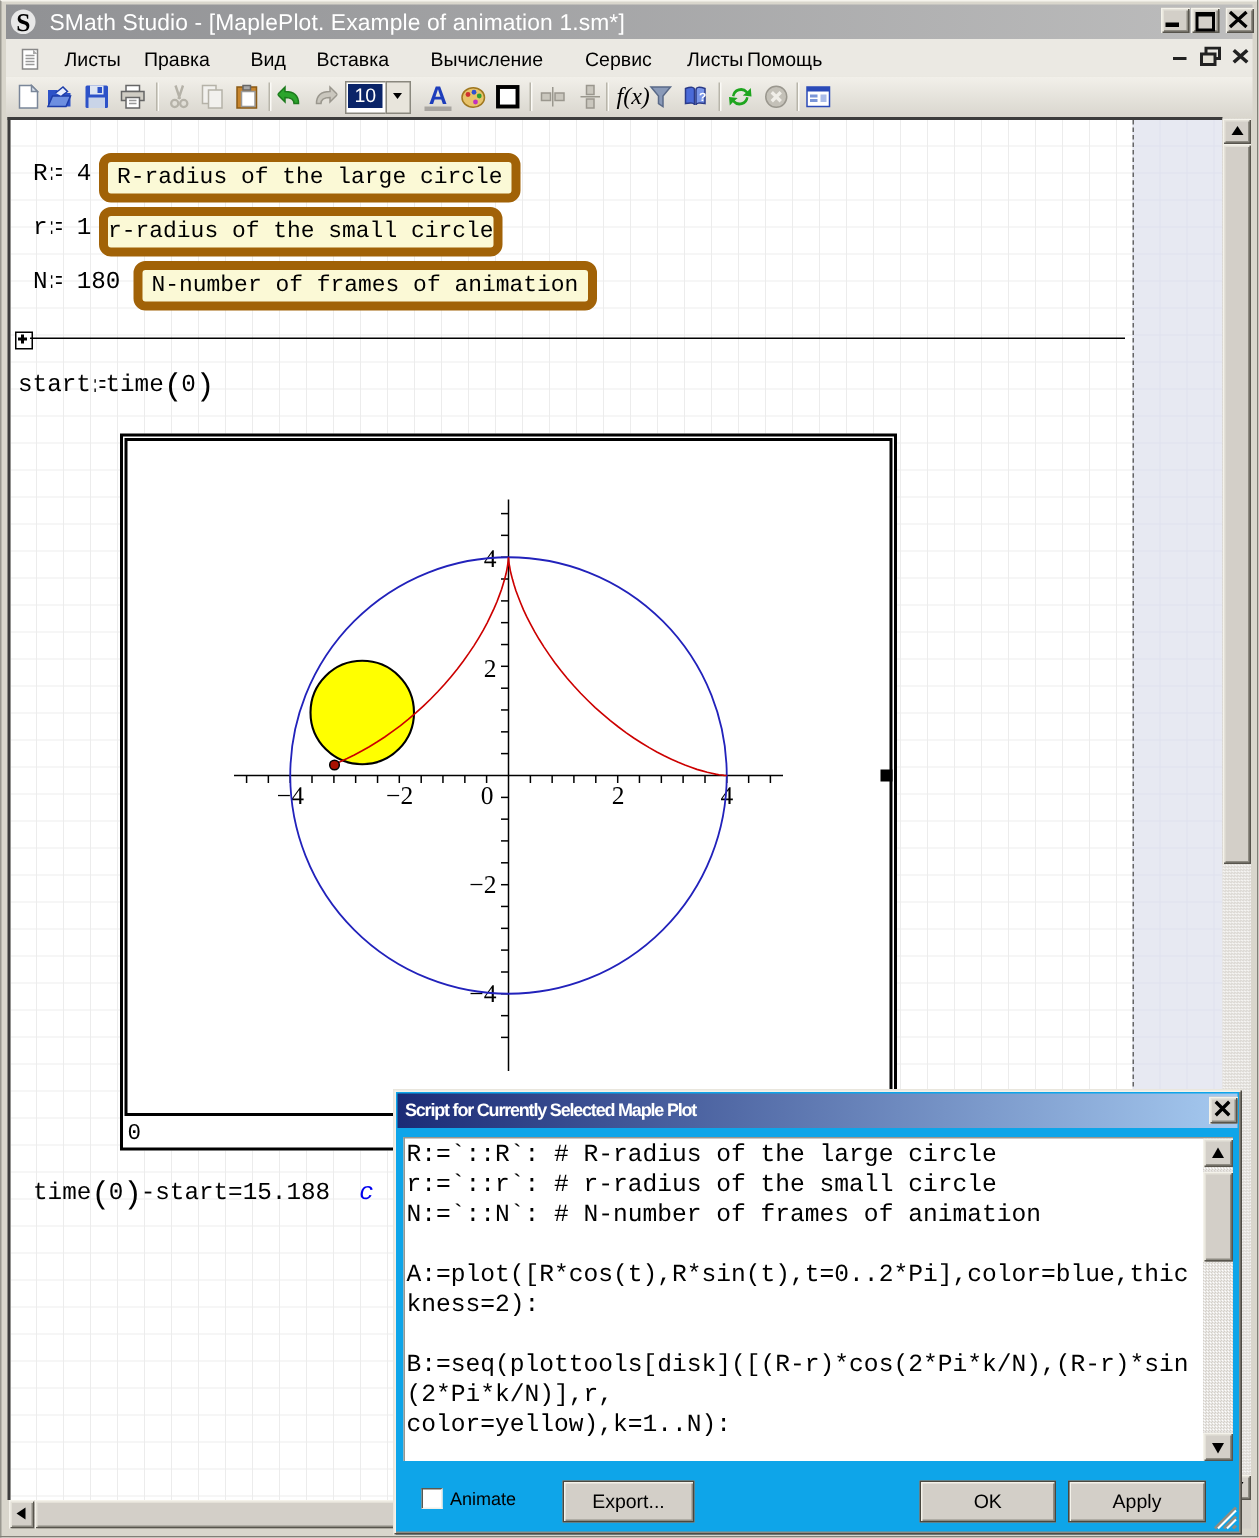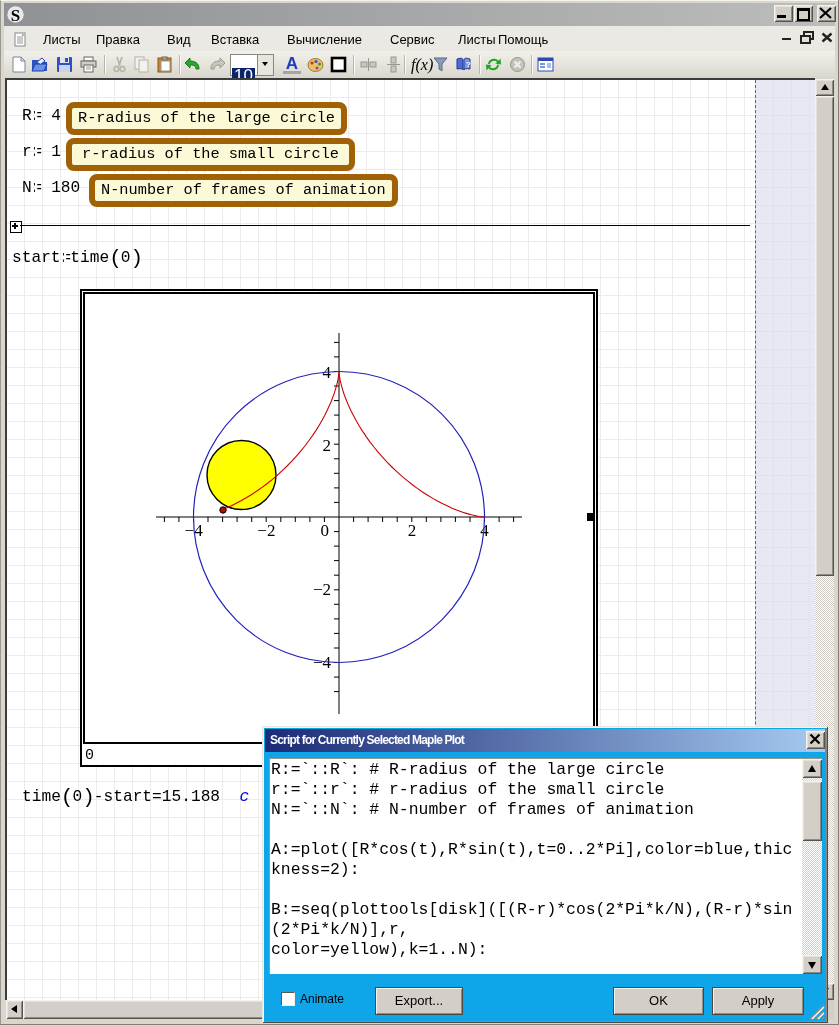--- a/index.html
+++ b/index.html
@@ -55,20 +55,21 @@
 .btn{background:#d3cfc8;border:1px solid #49473f;font-size:13px;color:#000;text-align:center;
  box-shadow:inset 1px 1px 0 #f4f2ea,inset -1px -1px 0 #8e8b82;}
 </style></head>
 <body>
 <div id="win" class="abs"></div>
 <div id="titlebar" class="abs">
   <svg id="icoS" class="abs" viewBox="0 0 20 19">
       <circle cx="9.5" cy="9.5" r="8.2" fill="#e8e8e8"></circle>
       <text x="9.5" y="15.5" font-size="17" font-weight="bold" font-family="Liberation Serif" fill="#000" text-anchor="middle">S</text>
     </svg>
+  <div id="titletext" class="abs">SMath Studio - [MaplePlot. Example of animation 1.sm*]</div>
   <div class="abs capbtn" style="left:770px;">
       <div class="abs" style="left:3px;top:10px;width:9px;height:3px;background:#000;"></div>
     </div>
   <div class="abs capbtn" style="left:790px;">
       <div class="abs" style="left:3px;top:3px;width:9px;height:8px;border:2px solid #000;border-top-width:3px;"></div>
     </div>
   <div class="abs capbtn" style="left:813px;">
       <svg class="abs" style="left:2px;top:2px" width="13" height="12" viewBox="0 0 13 12">
         <path d="M1 1 L12 11 M12 1 L1 11" stroke="#000" stroke-width="2.2"></path>
       </svg>
@@ -135,21 +136,21 @@
       <rect x="5" y="5" width="9" height="10" fill="#fff" stroke="#999"></rect>
     </svg>
 <div class="abs tsep" style="left:175px;"></div>
 <svg class="abs ticon" style="left:181px;" viewBox="0 0 17 17">
       <path d="M14 13 c0 -6 -4 -8 -9 -8 l0 -3 -5 5 5 5 0 -3 c4 0 6 1 6 4 z" fill="#2ca52c" stroke="#1c7a1c"></path>
     </svg>
 <svg class="abs ticon" style="left:204px;" viewBox="0 0 17 17">
       <path d="M3 13 c0 -6 4 -8 9 -8 l0 -3 5 5 -5 5 0 -3 c-4 0 -6 1 -6 4 z" fill="#cac7be" stroke="#9a978e"></path>
     </svg>
 <div class="abs" style="left:226px;top:3px;width:27px;height:20px;background:#fff;border:1px solid #8a887e;"></div>
-<div class="abs" style="left:228px;top:5px;width:23px;height:16px;background:#0a2468;color:#fff;font-size:17px;text-align:center;line-height:16px;margin-top:12px;">10</div>
+<div class="abs" style="left:228px;top:5px;width:23px;height:16px;background:#0a2468;color:#fff;font-size:13px;text-align:center;line-height:16px;">10</div>
 <div class="abs" style="left:253px;top:3px;width:15px;height:20px;background:#e8e5dc;border:1px solid #8a887e;"></div>
 <div class="arrow" style="left:258px;top:11px;border-left:3.5px solid transparent;border-right:3.5px solid transparent;border-top:4.5px solid #000;"></div>
 <div class="abs" style="left:279px;top:3px;color:#1d3dbb;font-size:17px;font-weight:bold;width:18px;text-align:center;border-bottom:3px solid #a8a5a0;height:17px;">A</div>
 <svg class="abs ticon" style="left:303px;" viewBox="0 0 17 17">
       <ellipse cx="8.5" cy="9" rx="7.5" ry="6.5" fill="#e8c36a" stroke="#a07820"></ellipse>
       <circle cx="5" cy="7" r="1.6" fill="#d03030"></circle>
       <circle cx="9" cy="5.5" r="1.6" fill="#3050d0"></circle>
       <circle cx="12.5" cy="8" r="1.6" fill="#30a030"></circle>
       <circle cx="10" cy="12" r="1.6" fill="#c030c0"></circle>
     </svg>
@@ -197,21 +198,21 @@
 </div>
 <div id="sheet" class="abs">
   <div id="grid" class="abs"></div>
   <div id="margin" class="abs"></div>
 </div>
 <div class="sedge-t abs"></div>
 <div class="sedge-l abs"></div>
 <div class="abs mono f" style="left:22px;top:107px;">R<span class="sq">:=</span> 4</div>
 <div class="abs ybox" style="left:66px;top:102px;padding:2px 6px;">R-radius of the large circle</div>
 <div class="abs mono f" style="left:22px;top:143px;">r<span class="sq">:=</span> 1</div>
-<div class="abs ybox" style="left:66px;top:138px;padding:2px 10px;">r-radius of the small circle</div>
+<div class="abs ybox" style="left:66px;top:138px;padding:2px 0;">r-radius of the small circle</div>
 <div class="abs mono f" style="left:22px;top:179px;">N<span class="sq">:=</span> 180</div>
 <div class="abs ybox" style="left:89px;top:174px;padding:2px 6px;">N-number of frames of animation</div>
 <div class="abs" style="left:10px;top:221px;width:10px;height:10px;border:1px solid #000;background:#fff;"></div>
 <div class="abs" style="left:12px;top:225px;width:6px;height:2px;background:#000;"></div>
 <div class="abs" style="left:14px;top:223px;width:2px;height:6px;background:#000;"></div>
 <div class="abs" style="left:20px;top:225px;width:730px;height:1px;background:#000;"></div>
 <div class="abs mono f" style="left:12px;top:247px;">start<span class="sq">:=</span>time<span class="par">(</span>0<span class="par">)</span></div>
 <div class="abs mono f" style="left:22px;top:786px;">time<span class="par">(</span>0<span class="par">)</span>-start=15.188  <span style="color:#0000ee;font-style:italic;">c</span></div>
 
 <div class="abs" style="left:80px;top:289px;width:514px;height:474px;border:2px solid #000;background:#fff;"></div>

